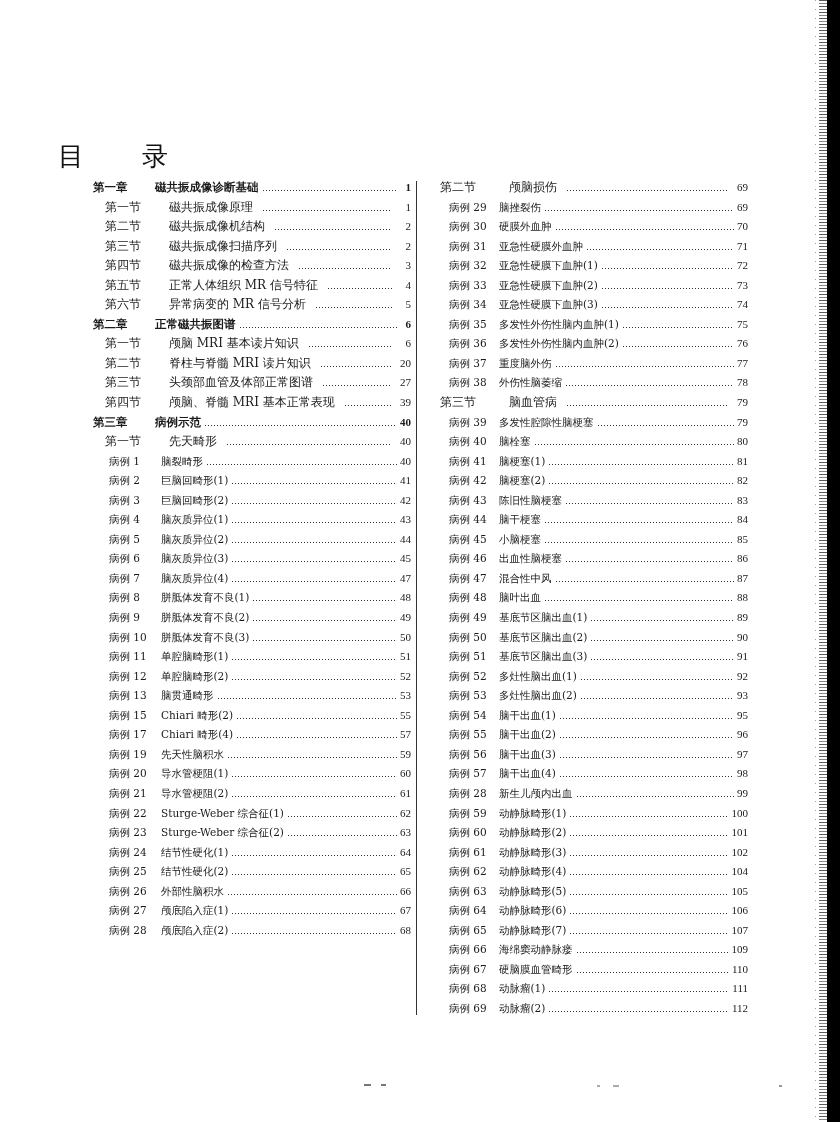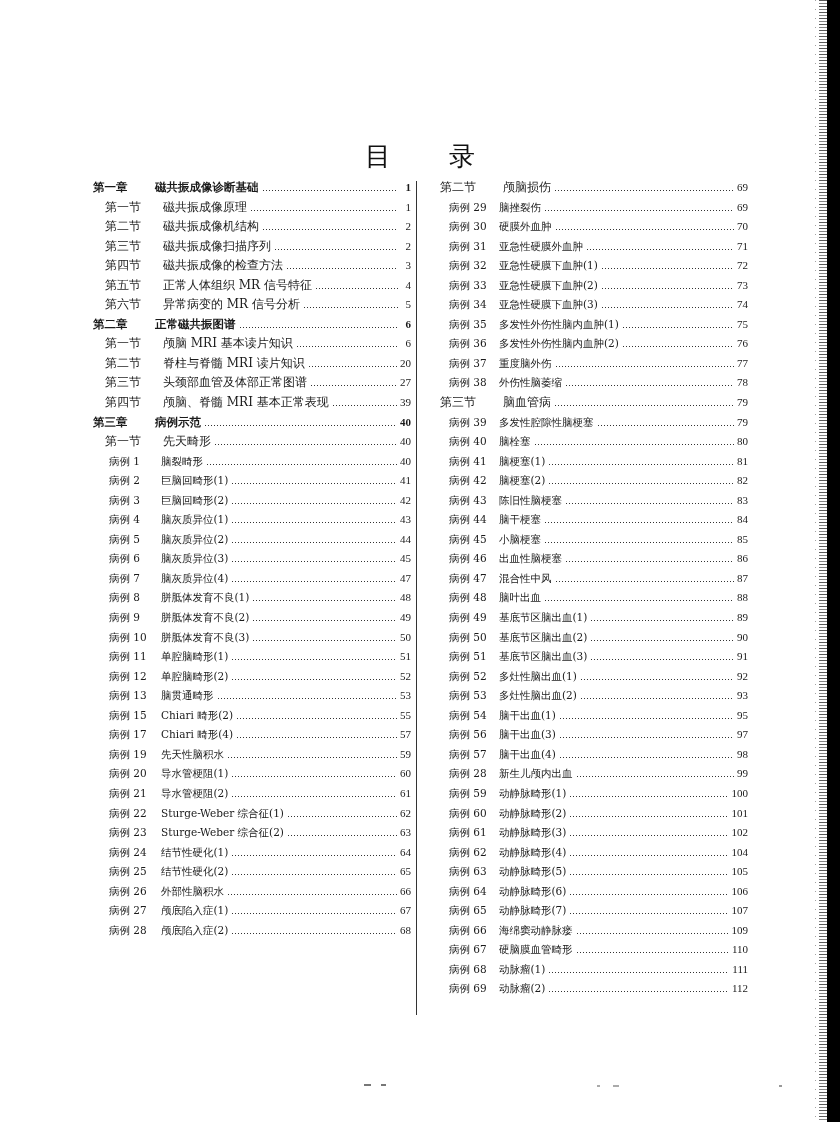--- a/index.html
+++ b/index.html
@@ -1,21 +1,21 @@
 <!DOCTYPE html>
 <html><head>
 <meta charset="utf-8">
 <style>
   html, body { margin: 0; padding: 0; }
   body {
     width: 840px; height: 1122px; background: #ffffff; position: relative; overflow: hidden;
     font-family: "DejaVu Serif", "Liberation Serif", serif; color: #1a1a1a;
   }
   .title {
-    position: absolute; top: 122px; left: 0; width: 840px; text-align: center;
+    position: absolute; top: 122px; left: 0; width: 840px; 
     font-size: 26px; letter-spacing: 58px; padding-left: 58px; box-sizing: border-box;
     font-family: Liberation Serif, serif; font-weight: normal; color: #111;
   }
   .col { position: absolute; top: 178px; }
   .col-left { left: 93px; width: 318px; }
   .col-right { left: 440px; width: 308px; }
   .divider {
     position: absolute; left: 416px; top: 181px; width: 1px; height: 834px; background: #333;
   }
   .row {
@@ -30,21 +30,21 @@
   .row .dots::after {
     content: "";
     position: absolute; left: 0; right: 0; top: 12px; height: 1px;
     background-image: radial-gradient(circle, #333 0.7px, transparent 0.8px);
     background-size: 3px 2px; background-repeat: repeat-x;
   }
   .row .page { flex-shrink: 0; text-align: right; min-width: 10px; font-family: "Liberation Serif", serif; font-size: 11px; }
 
   .chapter { font-weight: bold; font-family: "DejaVu Sans", sans-serif; font-size: 11.5px; justify-content: center; }
   .chapter .lead { width: 62px; }
-  .section { padding-left: 12px; font-size: 12px; }
+  .section { padding-left: 12px; font-size: 12px; gap: 6px; }
   .section .lead { width: 58px; }
   .case { padding-left: 16px; font-size: 10.5px; }
   .case .lead { width: 52px; }
   .col-right .section { padding-left: 0; }
   .col-right .section .lead { width: 63px; }
   .col-right .case { padding-left: 9px; }
   .col-right .case .lead { width: 50px; }
 
   .scan-edge {
     position: absolute; right: 0; top: 0; width: 13px; height: 1122px; background: #000;
@@ -464,20 +464,26 @@
       <span class="lead">病例 53</span>
       <span class="title-text">多灶性脑出血(2)</span>
       <span class="dots"></span>
       <span class="page">93</span>
     </div>
     <div class="row case">
       <span class="lead">病例 54</span>
       <span class="title-text">脑干出血(1)</span>
       <span class="dots"></span>
       <span class="page">95</span>
+    </div>
+    <div class="row case">
+      <span class="lead">病例 55</span>
+      <span class="title-text">脑干出血(2)</span>
+      <span class="dots"></span>
+      <span class="page">96</span>
     </div>
     <div class="row case">
       <span class="lead">病例 56</span>
       <span class="title-text">脑干出血(3)</span>
       <span class="dots"></span>
       <span class="page">97</span>
     </div>
     <div class="row case">
       <span class="lead">病例 57</span>
       <span class="title-text">脑干出血(4)</span>

